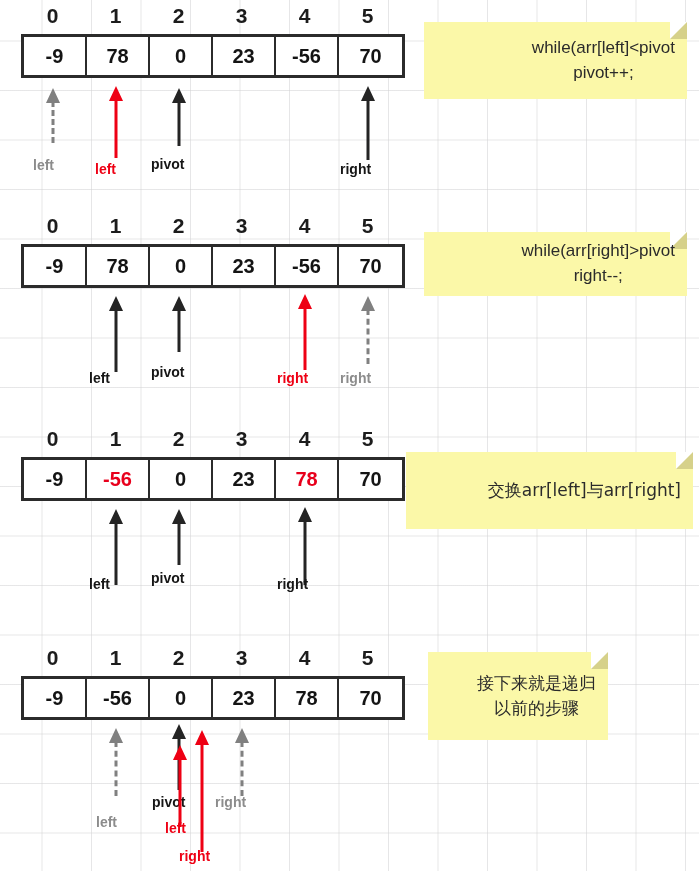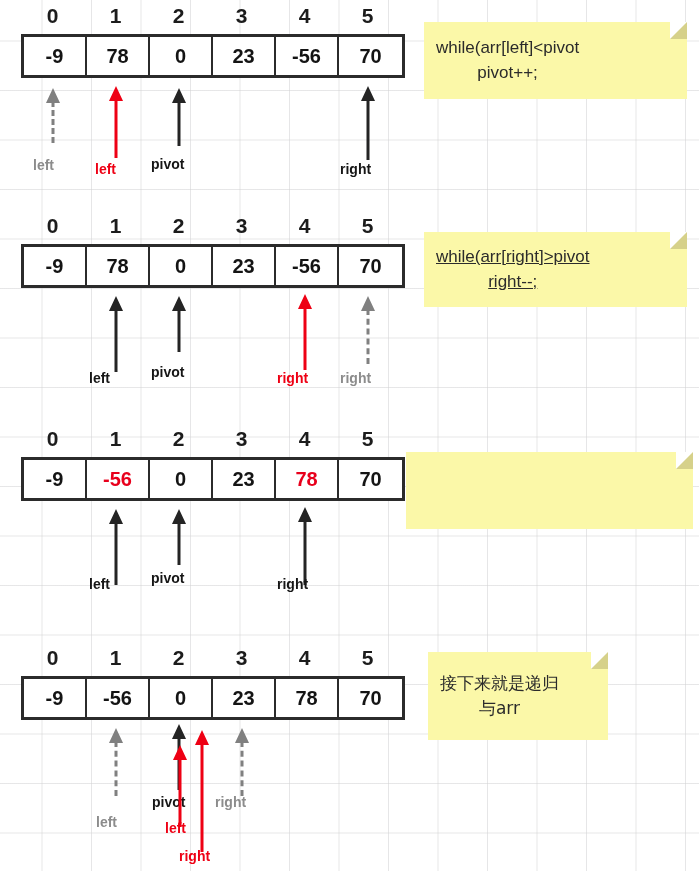--- a/index.html
+++ b/index.html
@@ -99,21 +99,21 @@
   
   .note {
     position: absolute;
     background: #fbf8a8;
     color: #2b2b2b;
     font-size: 17px;
     line-height: 1.45;
     text-align: center;
     display: flex;
     align-items: center;
-    justify-content: flex-start;
+    justify-content: flex-end;
     padding: 6px 12px;
   }
   .note .fold {
     position: absolute;
     top: 0; right: 0;
     width: 0; height: 0;
     border-top: 17px solid #ffffff;
     border-left: 17px solid #ffffff;
   }
   .note .fold:after {
@@ -217,21 +217,21 @@
     <span class="shaft" style="height:63px;"></span>
   </div>
   <div class="alabel l-red" style="left:277px; top:368px;">right</div>
 
   <div class="arrow a-graydash" style="left:358px; top:296px; height:68px;">
     <span class="head"></span>
     <span class="shaft" style="height:55px;"></span>
   </div>
   <div class="alabel l-gray" style="left:340px; top:368px;">right</div>
 
-  <div class="note" style="left:424px; top:232px; width:263px; height:75px;text-decoration:underline;">
+  <div class="note" style="left:424px; top:232px; width:263px; height:64px;">
     <span class="fold"></span>
     <span class="note-text">
       <span>while(arr[right]&gt;pivot</span><br>
       <span>right--;</span>
     </span>
   </div>
 
   <div class="idx-row" style="left:21px; top:426px; width:378px;">
     <span class="idx" style="left:0px;">0</span>
     <span class="idx" style="left:63px;">1</span>
@@ -263,20 +263,21 @@
   <div class="alabel l-black" style="left:151px; top:568px;">pivot</div>
 
   <div class="arrow a-black" style="left:295px; top:507px; height:78px;">
     <span class="head"></span>
     <span class="shaft" style="height:65px;"></span>
   </div>
   <div class="alabel l-black" style="left:277px; top:574px;">right</div>
 
   <div class="note" style="left:406px; top:452px; width:287px; height:77px;">
     <span class="fold"></span>
+    <span class="note-text note-cn">交换arr[left]与arr[right]</span>
   </div>
 
   <div class="idx-row" style="left:21px; top:645px; width:378px;">
     <span class="idx" style="left:0px;">0</span>
     <span class="idx" style="left:63px;">1</span>
     <span class="idx" style="left:126px;">2</span>
     <span class="idx" style="left:189px;">3</span>
     <span class="idx" style="left:252px;">4</span>
     <span class="idx" style="left:315px;">5</span>
   </div>
@@ -317,17 +318,17 @@
   <div class="arrow a-graydash" style="left:232px; top:728px; height:68px;">
     <span class="head"></span>
     <span class="shaft" style="height:55px;"></span>
   </div>
   <div class="alabel l-gray" style="left:215px; top:792px;">right</div>
 
   <div class="note" style="left:428px; top:652px; width:180px; height:88px;">
     <span class="fold"></span>
     <span class="note-text note-cn">
       <span>接下来就是递归</span><br>
-      <span>与arr</span>
+      <span>以前的步骤</span>
     </span>
   </div>
 
 </div>
 
 </body></html>

